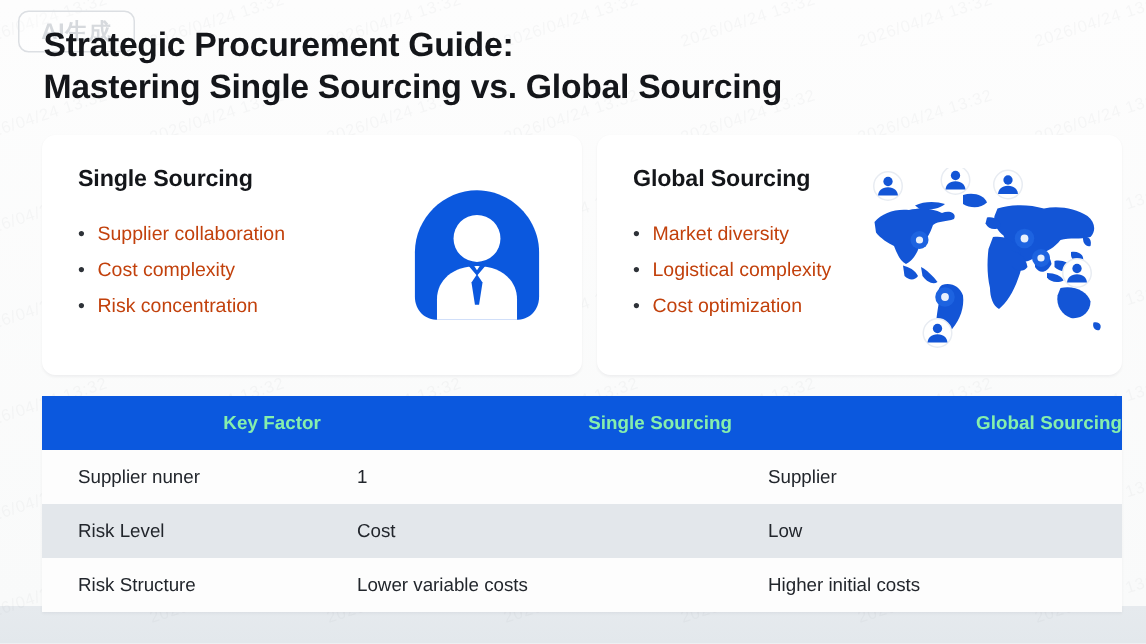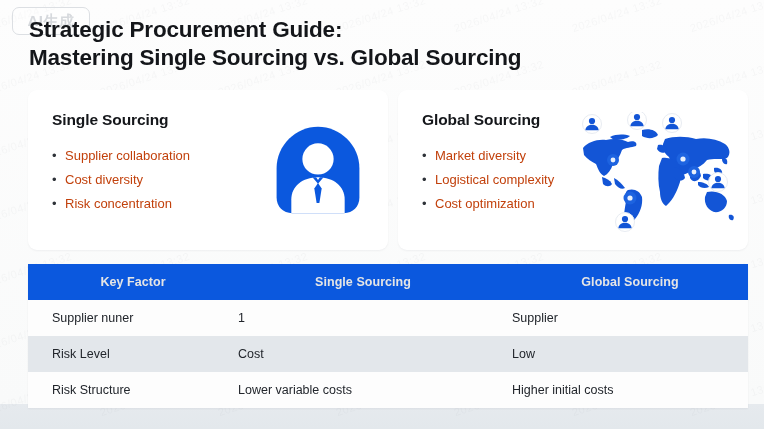--- a/index.html
+++ b/index.html
@@ -81,22 +81,22 @@
   
   .map-wrap{position:absolute;right:10px;top:22px;width:168px;height:122px;}
 
   
   .table{
     position:absolute;left:28px;top:264px;width:720px;
     border-collapse:collapse;table-layout:fixed;
     box-shadow:0 1px 2px rgba(20,25,40,.05);
   }
   .table th{
-    background:#0b58de;color:#e5e5e5;
-    font-size:12.5px;font-weight:700;text-align:center;
+    background:#0b58de;color:#86efac;
+    font-size:12.5px;font-weight:700;text-align:right;
     padding:11px 0 11px 24px;letter-spacing:.05px;
   }
   .table td{
     font-size:12.5px;color:#22262c;text-align:left;
     padding:11px 0 11px 24px;font-weight:400;
   }
   .table tbody tr.odd{background:#fdfdfd;}
   .table tbody tr.even{background:#e3e7eb;}
   .col-a{width:186px;}
   .col-b{width:274px;}
@@ -169,21 +169,21 @@
     <span>Strategic Procurement Guide:</span>
     <span class="title-l2">Mastering Single Sourcing vs. Global Sourcing</span>
   </div>
 
   <div class="cards">
 
     <div class="card card-left">
       <div class="card-h">Single Sourcing</div>
       <ul class="bullets">
         <li>Supplier collaboration</li>
-        <li>Cost diversity</li>
+        <li>Cost complexity</li>
         <li>Risk concentration</li>
       </ul>
       <div class="avatar-wrap">
         <svg viewBox="0 0 100 100" width="92" height="92" aria-hidden="true">
           <path d="M50 3 C74 3 95 23 95 48 L95 80 C95 90 88 97 78 97 L22 97 C12 97 5 90 5 80 L5 48 C5 23 26 3 50 3 Z" fill="#0b58de"></path>
           <circle cx="50" cy="38" r="17" fill="#ffffff"></circle>
           <path d="M50 58 C33 58 21 68 21 82 L21 97 L79 97 L79 82 C79 68 67 58 50 58 Z" fill="#ffffff"></path>
           <path d="M44 58 L50 65 L56 58 L52 58 L50 61 L48 58 Z" fill="#0b58de"></path>
           <path d="M50 64 L54 70 L51.5 86 L48.5 86 L46 70 Z" fill="#0b58de"></path>
         </svg>

